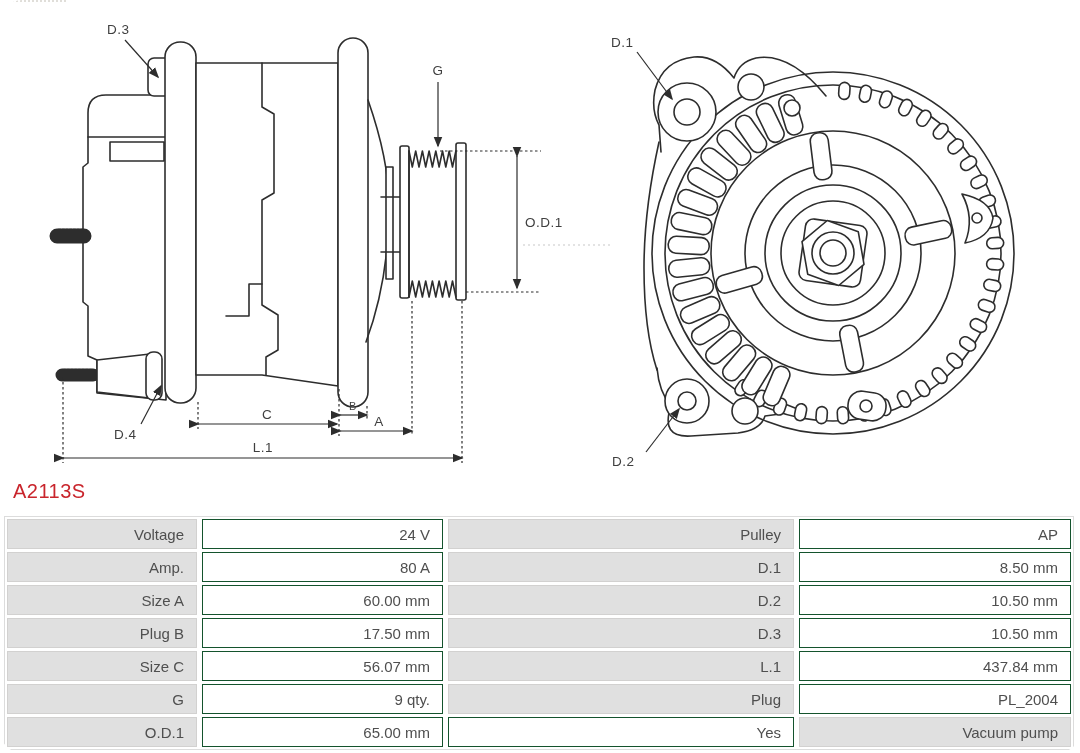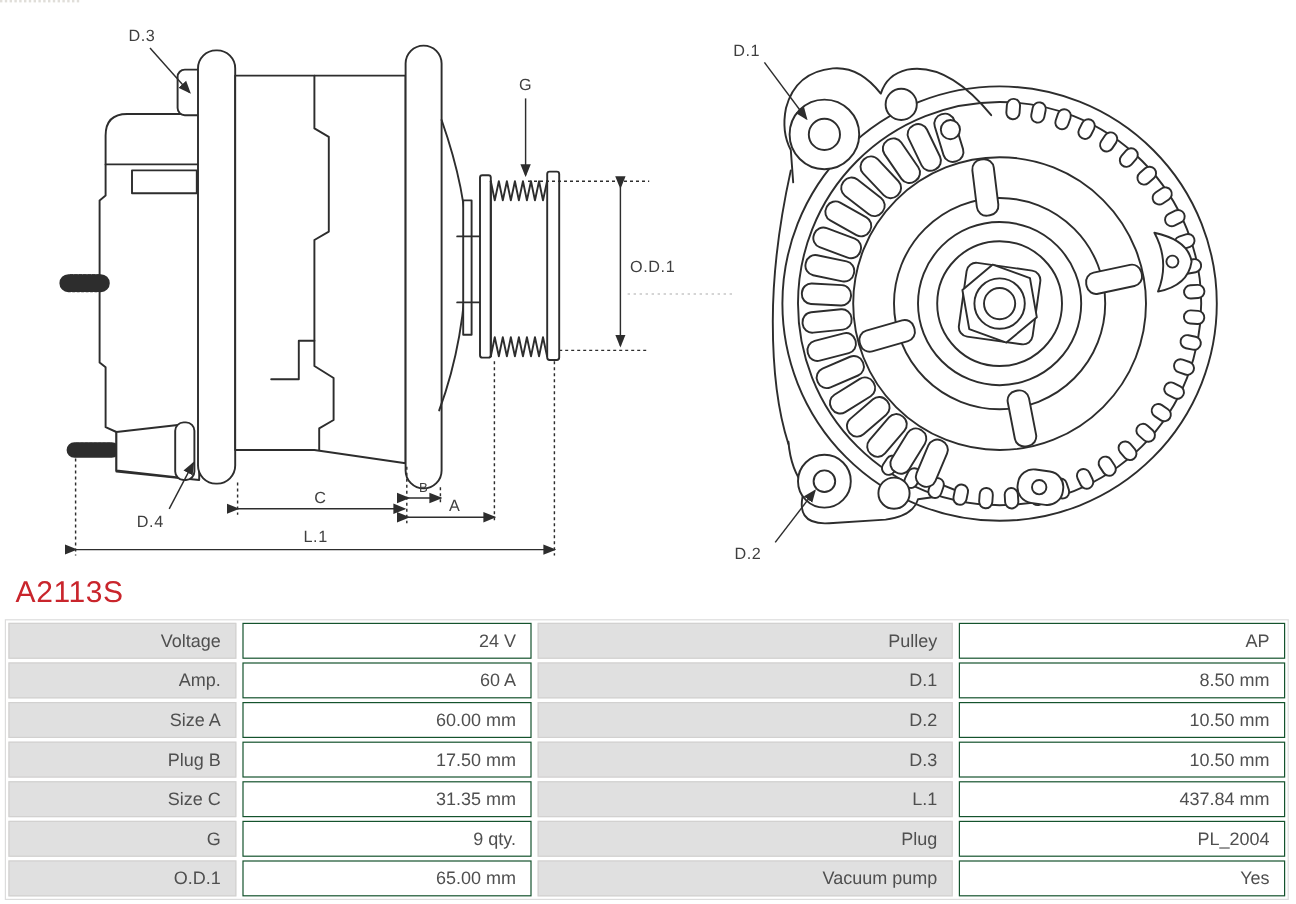--- a/index.html
+++ b/index.html
@@ -1,20 +1,20 @@
 <!DOCTYPE html>
 <html><head>
 <meta charset="utf-8">
 <style>
   html,body{margin:0;padding:0;background:#fff;}
   .page{position:relative;width:1080px;height:753px;background:#fff;overflow:hidden;
-        font-family:"Liberation Sans",sans-serif;}
+        font-family:"Liberation Sans",sans-serif;border-radius:22px;}
   .artifact{position:absolute;left:0;top:0;width:66px;height:0;border-top:2px dotted #e0ded9;}
   .diagram-wrap{position:absolute;left:0;top:0;width:1080px;height:516px;}
-  .part-number{position:absolute;left:13px;top:480px;font-size:25px;letter-spacing:.5px;
+  .part-number{position:absolute;left:13px;top:480px;font-size:20px;letter-spacing:.5px;
                color:#c9252c;font-weight:400;}
   .spec-table{position:absolute;left:4px;top:516px;width:1064px;
               display:grid;grid-template-columns:190px 241px 346px 272px;
               grid-auto-rows:30px;gap:3px 5px;padding:2px;border:1px solid #dcdcdc;background:#fff;}
   .cell{display:flex;align-items:center;justify-content:flex-end;
         padding-right:12px;font-size:15px;color:#4f4f4f;white-space:nowrap;}
   .cell.lab{background:#e0e0e0;border:1px solid #d2d1d0;}
   .cell.val{background:#fff;border:1px solid #14532d;}
   svg text{font-family:"Liberation Sans",sans-serif;fill:#3f3f3f;}
 </style>
@@ -231,43 +231,43 @@
   <div class="part-number">A2113S</div>
 
   <div class="spec-table">
 
     <div class="cell lab">Voltage</div>
     <div class="cell val">24 V</div>
     <div class="cell lab">Pulley</div>
     <div class="cell val">AP</div>
 
     <div class="cell lab">Amp.</div>
-    <div class="cell val">60 A</div>
+    <div class="cell val">80 A</div>
     <div class="cell lab">D.1</div>
     <div class="cell val">8.50 mm</div>
 
     <div class="cell lab">Size A</div>
     <div class="cell val">60.00 mm</div>
     <div class="cell lab">D.2</div>
     <div class="cell val">10.50 mm</div>
 
     <div class="cell lab">Plug B</div>
     <div class="cell val">17.50 mm</div>
     <div class="cell lab">D.3</div>
     <div class="cell val">10.50 mm</div>
 
     <div class="cell lab">Size C</div>
-    <div class="cell val">31.35 mm</div>
+    <div class="cell val">56.07 mm</div>
     <div class="cell lab">L.1</div>
     <div class="cell val">437.84 mm</div>
 
     <div class="cell lab">G</div>
     <div class="cell val">9 qty.</div>
     <div class="cell lab">Plug</div>
     <div class="cell val">PL_2004</div>
 
     <div class="cell lab">O.D.1</div>
     <div class="cell val">65.00 mm</div>
+    <div class="cell val">Yes</div>
     <div class="cell lab">Vacuum pump</div>
-    <div class="cell val">Yes</div>
   </div>
 
 </div>
 
 </body></html>

